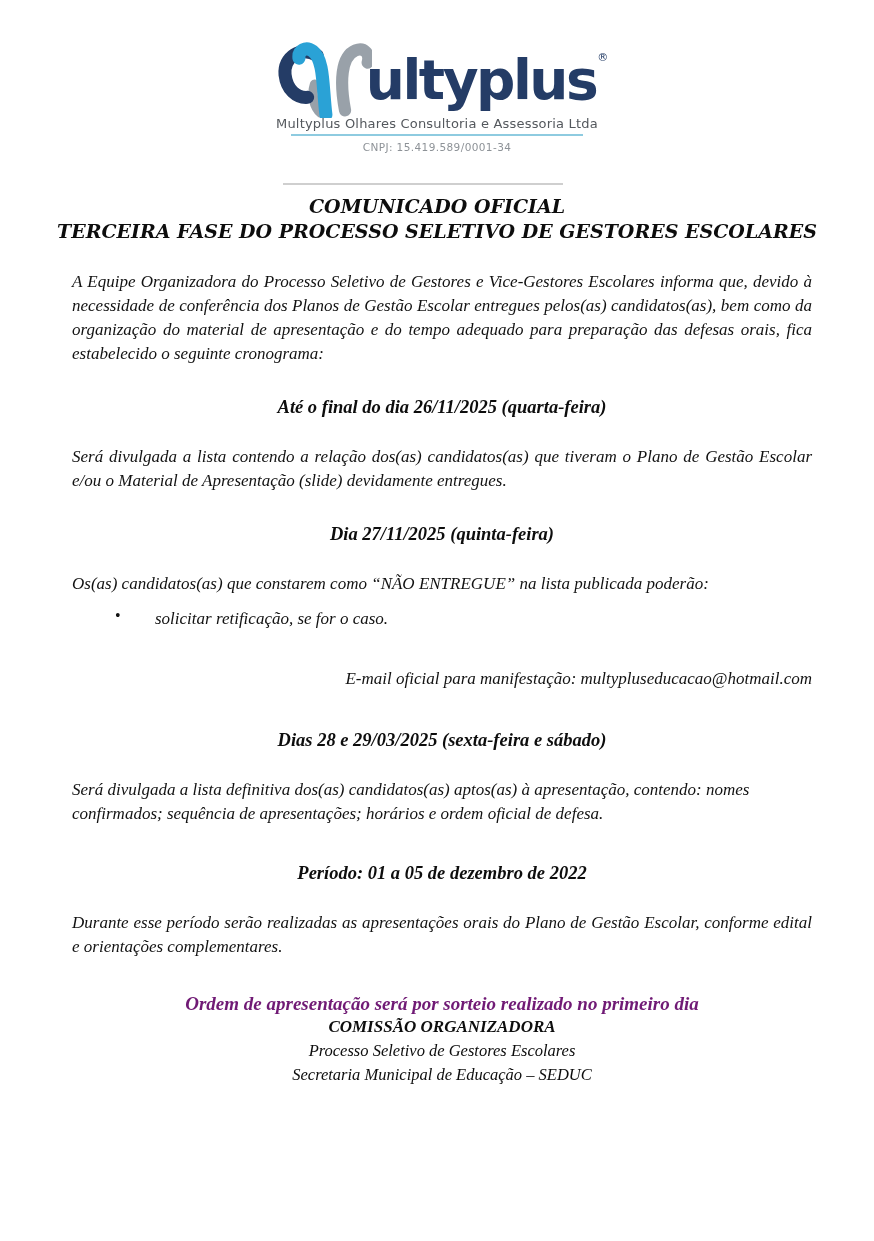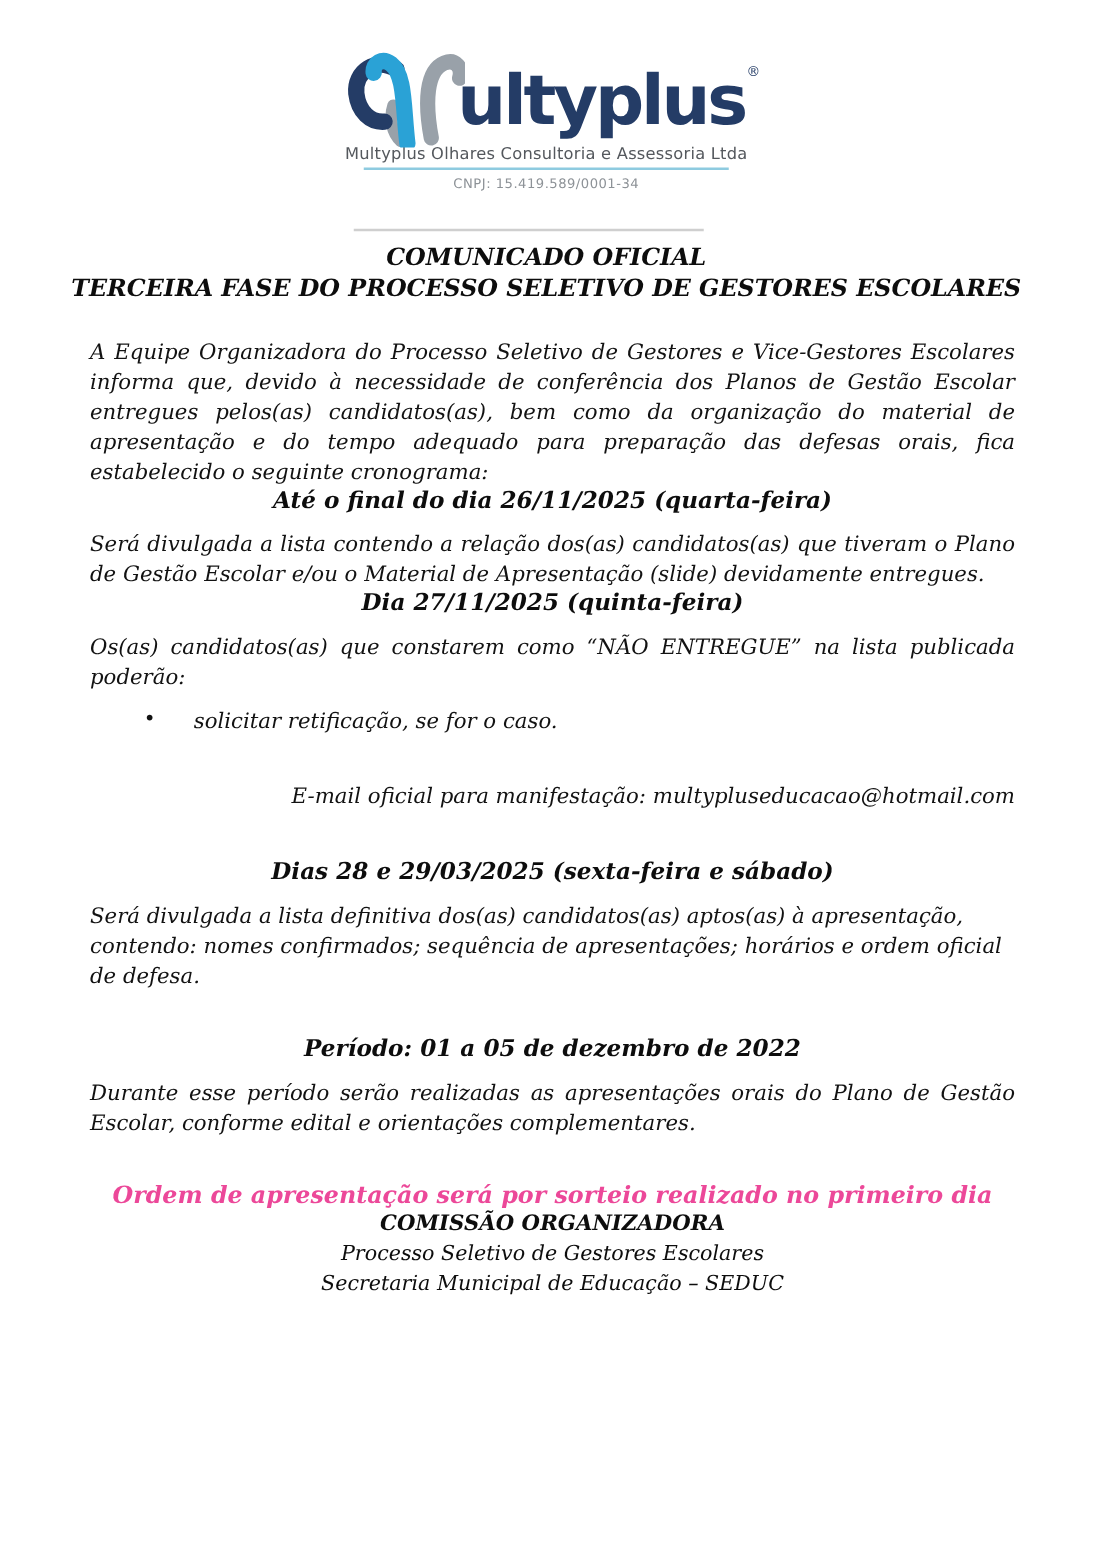--- a/index.html
+++ b/index.html
@@ -33,39 +33,39 @@
   }
   .subtitle-underline{width:292px;height:2px;background:var(--logo-underline);margin:3px auto 0;}
   .cnpj{
     margin-top:5px;font-family:"DejaVu Sans",sans-serif;font-size:10.5px;
     color:#8d9297;letter-spacing:0.4px;
   }
   .separator{width:280px;height:2px;background:#cfcfcf;margin:30px auto 0;transform:translateX(-14px);}
   
   .doc-title{margin-top:9px;text-align:center;font-style:italic;font-weight:bold;
     font-size:19px;line-height:25px;color:#0d0d0d;}
-  .content{padding:0 62px 0 72px;}
+  .content{padding:0 62px 0 72px;font-family:Liberation Serif, serif;}
   .body-par{font-style:italic;font-size:17px;line-height:24px;text-align:justify;color:#121212;}
   .body-par.left{text-align:left;}
   .mt-intro{margin-top:26px;}
   .section-heading{
     text-align:center;font-style:italic;font-weight:bold;font-size:18.5px;
     line-height:22px;color:#0d0d0d;
   }
-  .mt-h1{}
-  .mt-p{margin-top:12px;}
+  .mt-h1{margin-top:30px;}
+  .mt-p{margin-top:27px;}
   .bullet-row{display:flex;align-items:flex-start;padding-left:43px;margin-top:11px;}
   .bullet-dot{font-style:normal;font-size:16px;width:40px;flex:0 0 auto;color:#121212;}
   .bullet-text{font-style:italic;font-size:17px;line-height:24px;color:#121212;}
   .email-line{margin-top:38px;text-align:right;font-style:italic;font-size:17px;color:#121212;}
   .mt-h-big{margin-top:40px;}
   .mt-h-mid{margin-top:36px;}
   .closing{
     margin-top:34px;text-align:center;font-style:italic;font-weight:bold;
-    font-size:19px;color:#ec4899;
+    font-size:19px;color:#701a75;
   }
   .footer{text-align:center;color:#0d0d0d;}
   .footer-line1{font-style:italic;font-weight:bold;font-size:17px;line-height:24px;}
   .footer-line{font-style:italic;font-size:16.5px;line-height:24px;}
 </style>
 </head>
 <body>
 
 <div class="page">
 

